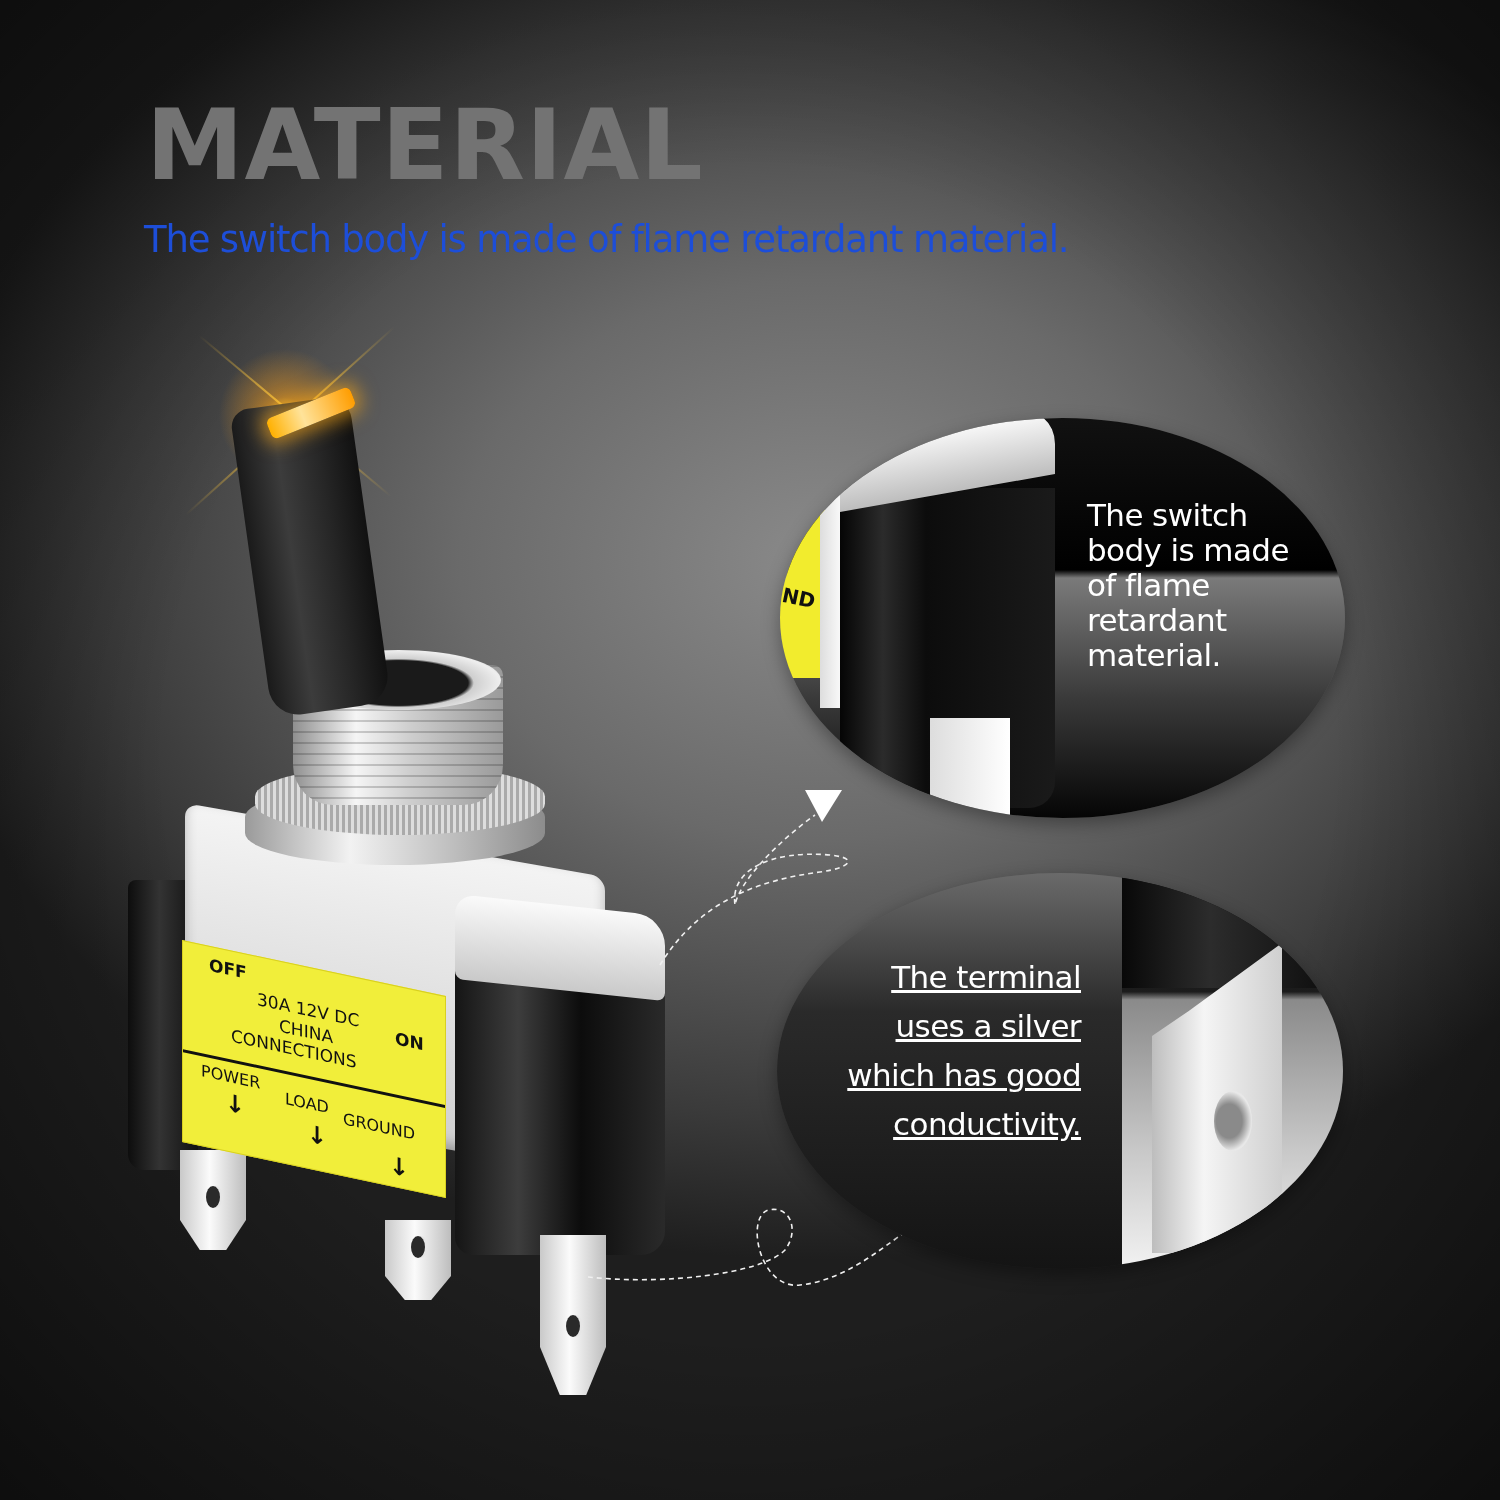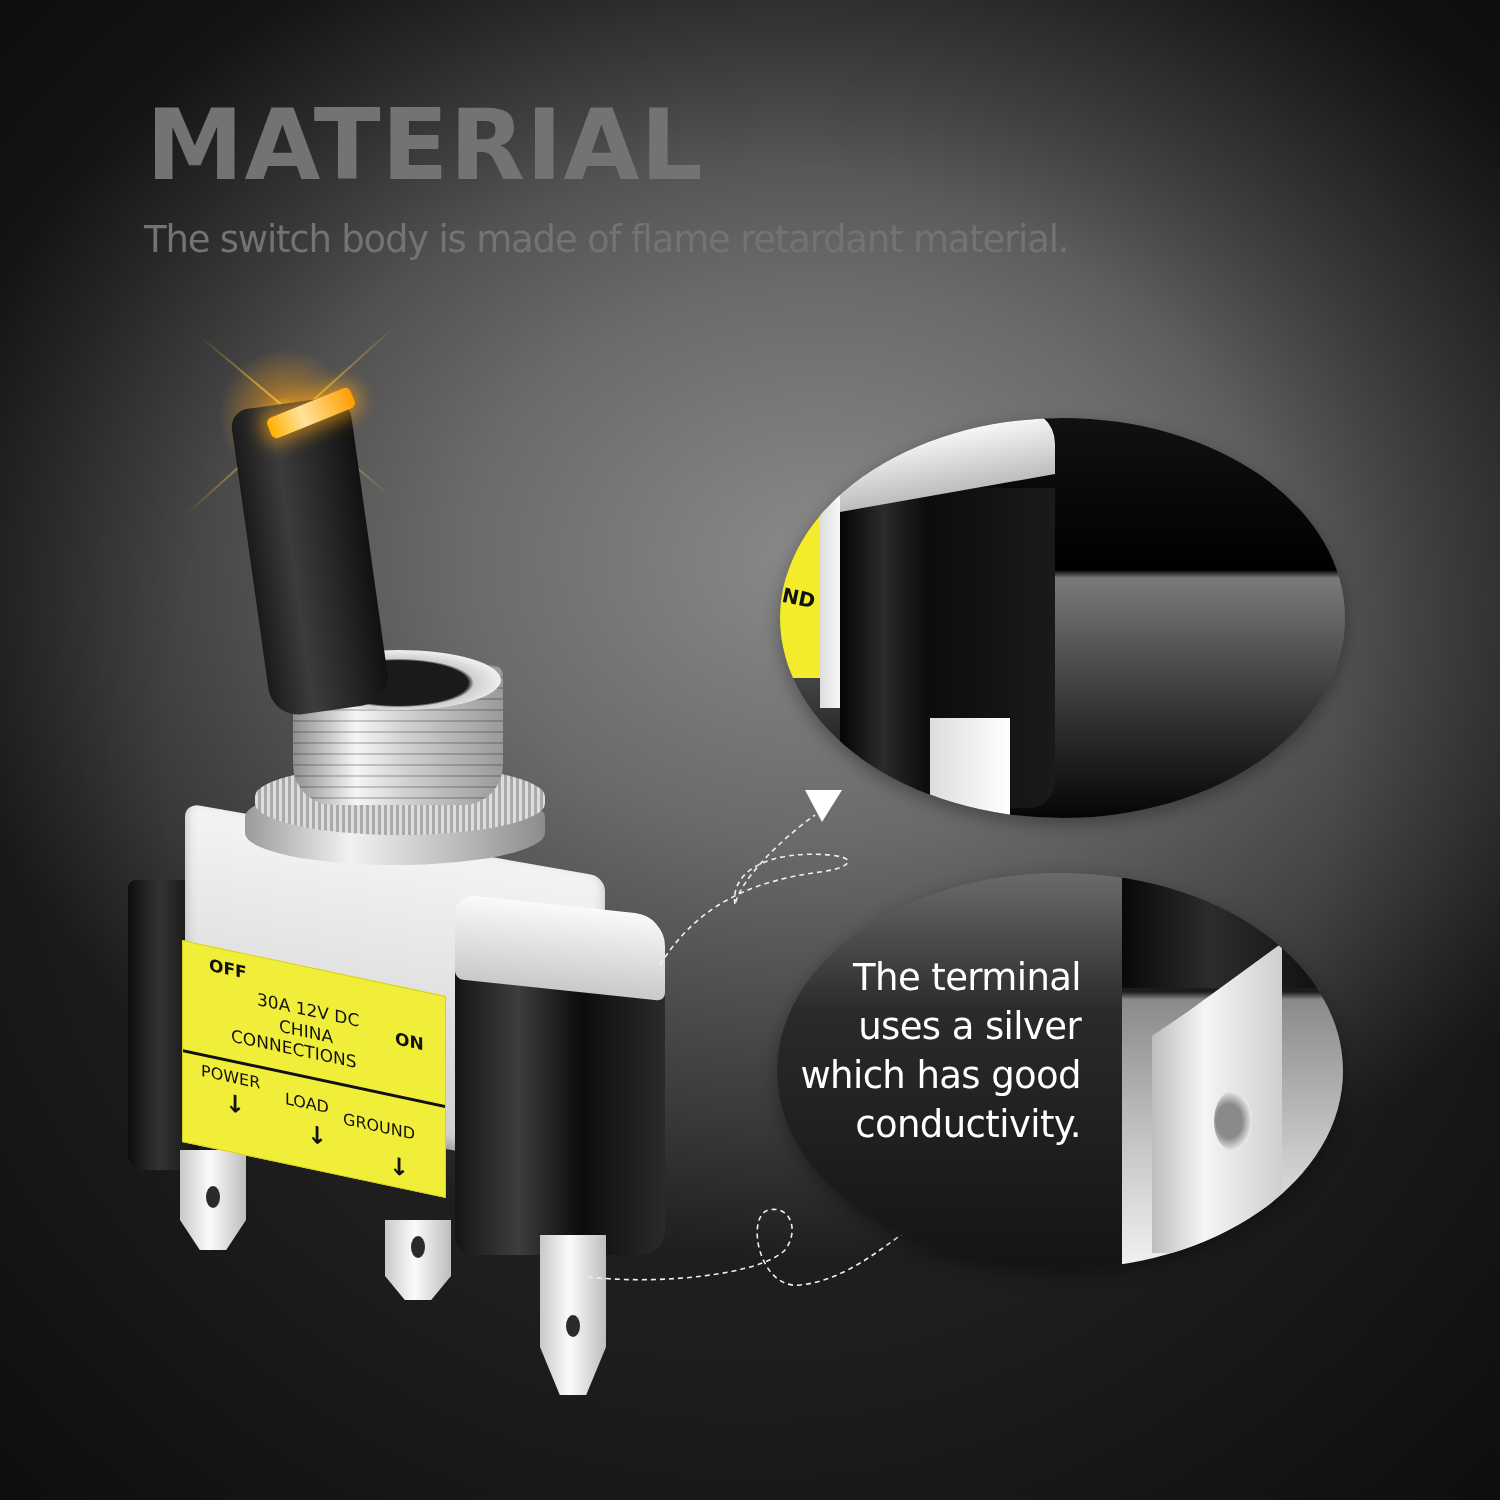--- a/index.html
+++ b/index.html
@@ -14,21 +14,21 @@
     background: radial-gradient(ellipse at 50% 50%, rgba(0,0,0,0) 55%, rgba(0,0,0,0.55) 100%);
   }
   .title {
     position: absolute; left: 146px; top: 96px;
     font-family: "DejaVu Sans", sans-serif; font-weight: bold;
     font-size: 98px; letter-spacing: 1px; color: #737373; line-height: 1;
   }
   .subtitle {
     position: absolute; left: 144px; top: 218px;
     font-family: "DejaVu Sans", sans-serif; font-size: 37px;
-    color: #737373; line-height: 44px; letter-spacing: -1.2px;
+    color: #1d4ed8; line-height: 44px; letter-spacing: -1.2px;
   }
   .subtitle div { white-space: nowrap; }
 
   
   .switch { position: absolute; left: 0; top: 0; width: 1500px; height: 1500px; }
   .glow {
     position: absolute; left: 200px; top: 330px; width: 170px; height: 170px;
     background: radial-gradient(circle, rgba(255,190,40,0.95) 0%, rgba(255,160,20,0.5) 15%, rgba(255,150,0,0) 55%);
   }
   .ray { position: absolute; background: linear-gradient(90deg, rgba(255,180,30,0), rgba(255,200,60,0.9), rgba(255,180,30,0)); height: 2px; }
@@ -140,21 +140,21 @@
   }
   .bubble2 .right .blk { position: absolute; left: 0; top: 0; width: 100%; height: 115px;
     background: linear-gradient(90deg,#080808,#2c2c2c 40%,#0a0a0a); }
   .bubble2 .lug2 {
     position: absolute; left: 30px; top: 70px; width: 130px; height: 310px;
     background: linear-gradient(90deg, #bdbdbd, #f5f5f5 40%, #cfcfcf);
     clip-path: polygon(28% 22%, 100% 0, 100% 80%, 70% 100%, 0 100%, 0 30%);
   }
   .bubble2 .lug2 .hole { position: absolute; left: 62px; top: 148px; width: 38px; height: 60px; border-radius: 50%;
     background: radial-gradient(ellipse at 40% 50%, #8a8a8a 40%, #e8e8e8 70%); }
-  .bubble2 .bubble-text { right: 262px; top: 80px; text-align: right; font-size: 37px; line-height: 49px; }
+  .bubble2 .bubble-text { right: 262px; top: 80px; text-align: right; font-size: 31px; line-height: 49px; text-decoration: underline; }
   svg.paths { position: absolute; left: 0; top: 0; }
 </style>
 </head>
 <body>
 
 <div class="vignette"></div>
 
 <div class="title">MATERIAL</div>
 <div class="subtitle">
   <div>The switch body is made of flame retardant material.</div>
@@ -210,20 +210,27 @@
   <polygon points="897,1220 925,1200 926,1238" fill="#ffffff"></polygon>
 </svg>
 
 <div class="bubble bubble1">
   <div class="yellow"></div>
   <span class="nd">ND</span>
   <div class="white-frame"></div>
   <div class="blk"></div>
   <div class="cap"></div>
   <div class="lug"></div>
+  <div class="bubble-text">
+    <div>The switch</div>
+    <div>body is made</div>
+    <div>of flame</div>
+    <div>retardant</div>
+    <div>material.</div>
+  </div>
 </div>
 
 <div class="bubble bubble2">
   <div class="right">
     <div class="blk"></div>
     <div class="lug2">
       <div class="hole"></div>
     </div>
   </div>
   <div class="bubble-text">

